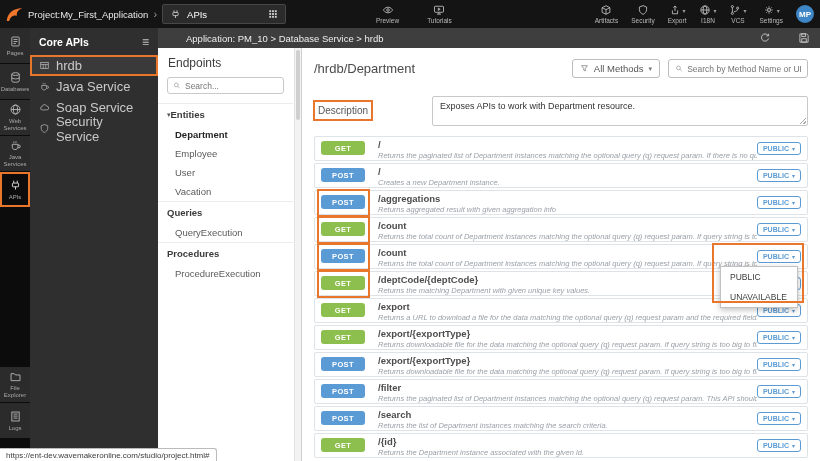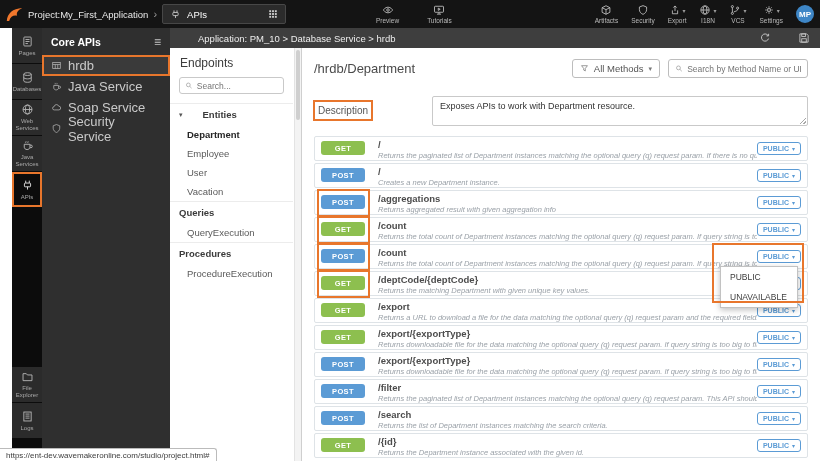--- a/index.html
+++ b/index.html
@@ -16,48 +16,48 @@
   .apis-tab .tab-label { color:#fff; font-size:9.5px; flex:1; }
   .topbar-center { position:absolute; left:376px; top:0; height:28px; display:flex; gap:28px; align-items:center; }
   .top-item { display:flex; flex-direction:column; align-items:center; justify-content:center; gap:1px; }
   .top-item .lbl { font-size:6.5px; color:#b9b9b9; white-space:nowrap; }
   .top-item .icar { display:flex; align-items:center; gap:2px; }
   .tiny-caret { color:#9a9a9a; font-size:6px; }
   .topbar-right { position:absolute; right:6px; top:0; height:28px; display:flex; gap:13px; align-items:center; }
   .avatar { width:18px; height:18px; border-radius:50%; background:#3e86c6; color:#fff; font-size:8px; font-weight:700; display:flex; align-items:center; justify-content:center; }
 
   
-  .body { flex:1; display:flex; min-height:0;margin-left:12px; }
+  .body { flex:1; display:flex; min-height:0; }
 
   .iconbar { width:30px; background:#0c0c0c; display:flex; flex-direction:column; }
   .icon-tile { height:35px; background:#2b2b2b; margin-bottom:1px; display:flex; flex-direction:column; align-items:center; justify-content:center; gap:2px; cursor:default; }
   .icon-tile .lbl { font-size:6px; line-height:1.15; color:#a9a9a9; text-align:center; }
   .icon-tile.active { background:#0c0c0c; outline:2px solid #e8762c; outline-offset:-2px; }
   .iconbar .spacer { flex:1; }
   .iconbar .bottom-pad { height:22px; }
 
   .core-panel { width:128px; background:#2f2f2f; display:flex; flex-direction:column; }
   .core-header { height:27px; display:flex; align-items:center; justify-content:space-between; padding:0 9px; color:#fff; font-size:10.5px; font-weight:700; }
   .hamburger { color:#c5c5c5; font-size:12px; }
   .core-item { height:21px; display:flex; align-items:center; gap:6px; padding:0 9px; color:#c9c9c9; font-size:13px; }
   .core-item.selected { background:#3a3a3a; outline:2px solid #e8762c; outline-offset:-2px; }
 
   .workspace { flex:1; display:flex; flex-direction:column; min-width:0; }
   .breadcrumb-bar { flex:0 0 20px; background:#3e3e3e; color:#ededed; font-size:9.5px; display:flex; align-items:center; padding:0 10px 0 28px; gap:27px; }
   .breadcrumb-text { flex:1; white-space:nowrap; }
   .workspace-body { flex:1; display:flex; min-height:0; }
 
   
-  .endpoints-panel { width:132px; background:#fff; border-right:1px solid #cfcfcf; position:relative; padding-right:8px; }
+  .endpoints-panel { width:144px; background:#fff; border-right:1px solid #cfcfcf; position:relative; padding-right:8px; }
   .ep-scrollbar { position:absolute; top:0; right:0; bottom:0; width:7px; background:#f3f3f3; border-left:1px solid #e3e3e3; }
   .ep-thumb { position:absolute; top:2px; left:1px; width:4px; height:70px; background:#cfcfcf; border-radius:2px; }
   .ep-title { font-size:12px; color:#3c3c3c; padding:8px 10px 7px; }
   .ep-search { margin:0 9px 9px; height:17px; border:1px solid #c9c9c9; border-radius:3px; display:flex; align-items:center; padding:0 5px; gap:4px; background:#fff; }
   .ep-search input { border:0; outline:0; width:100%; font-size:8.5px; color:#555; font-family:inherit; background:transparent; }
-  .tree-header { padding:5px 9px; font-size:9.5px; font-weight:700; color:#3b3b3b; border-top:1px solid #ececec; display:flex; align-items:center; gap:20px; }
+  .tree-header { padding:5px 9px; font-size:9.5px; font-weight:700; color:#3b3b3b; border-top:1px solid #ececec; display:flex; align-items:center; gap:0; }
   .tree-caret { font-size:7px; color:#555; }
   .tree-item { padding:4px 9px 4px 17px; font-size:9.5px; color:#5a5a5a; }
   .tree-item.selected { font-weight:700; color:#262626; }
 
   
   .content { flex:1; min-width:0; position:relative; overflow:hidden; background:#fff; }
   .content-header { display:flex; align-items:center; margin:11px 12px 0; gap:8px; height:19px; }
   .page-title { font-size:13px; color:#4a4a4a; flex:1; }
   .methods-filter { height:19px; border:1px solid #bdbdbd; border-radius:3px; display:flex; align-items:center; gap:5px; padding:0 7px; font-size:9.5px; color:#555; background:#fff; }
   .filter-caret { font-size:7px; color:#777; }

